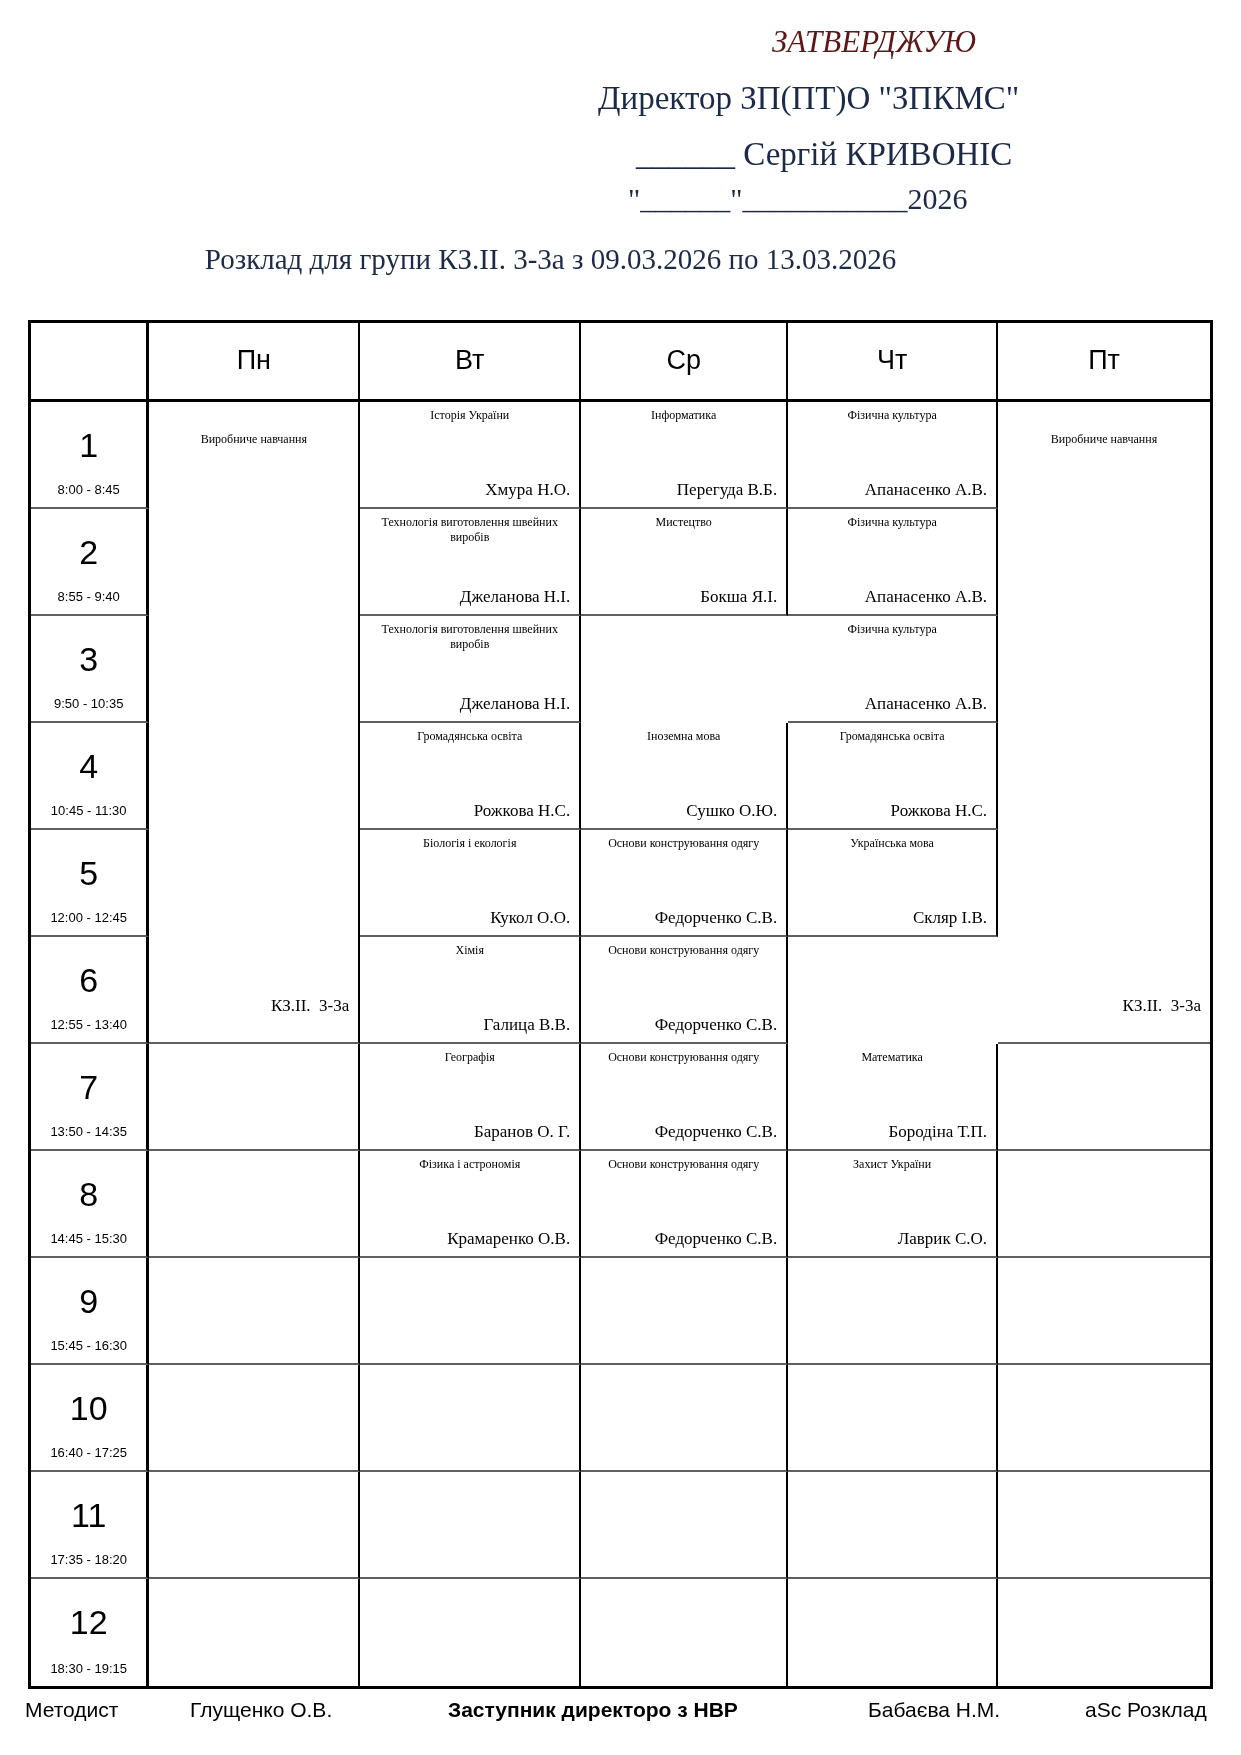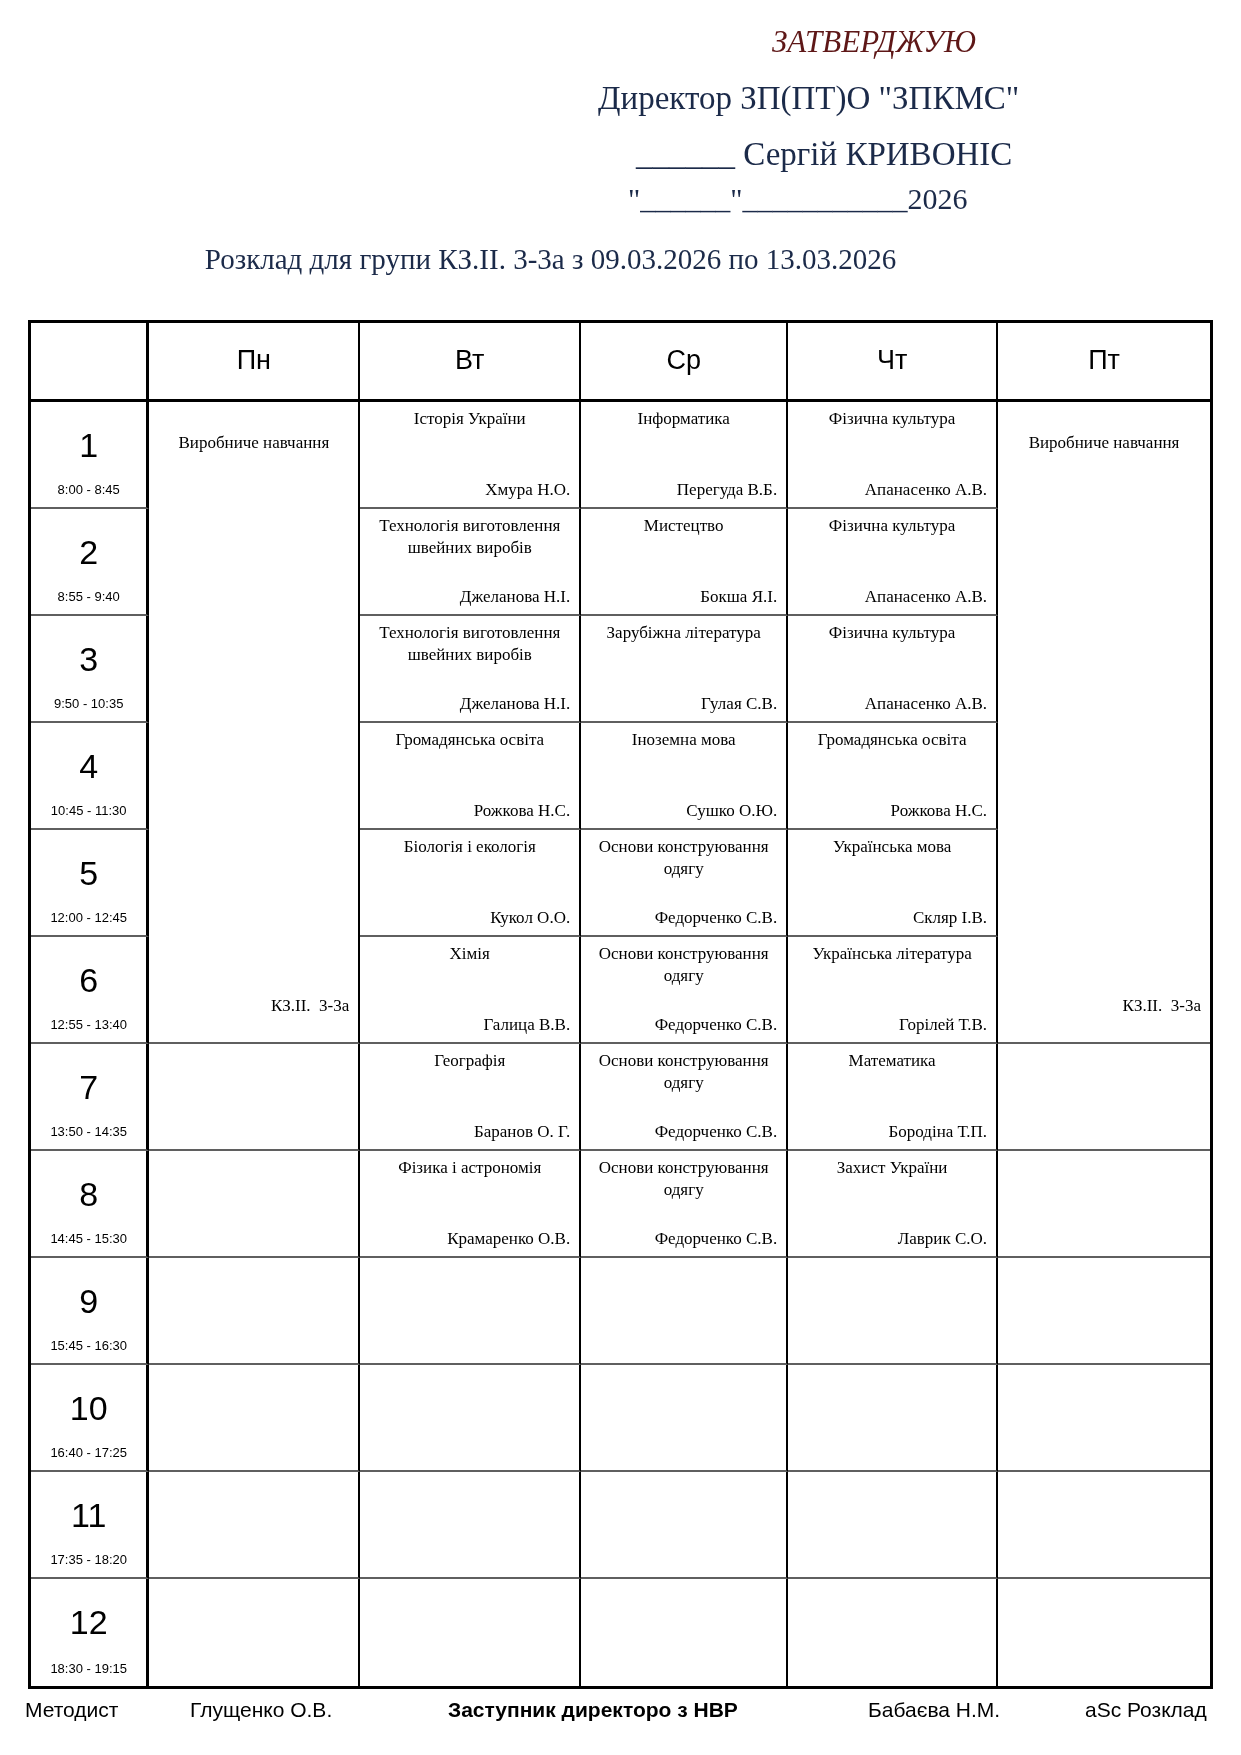--- a/index.html
+++ b/index.html
@@ -27,21 +27,21 @@
   .hdr{border-bottom:3px solid #000;display:flex;align-items:center;justify-content:center;
        font-family:"Liberation Sans",sans-serif;font-size:27px;}
   .tcol{border-right:3px solid #000;}
   .lc{border-right:none;}
   .lr{border-bottom:none;}
   .num{position:absolute;top:26px;left:0;width:100%;text-align:center;
        font-family:"Liberation Sans",sans-serif;font-size:34px;line-height:1;}
   .time{position:absolute;bottom:10px;left:0;width:100%;text-align:center;
         font-family:"Liberation Sans",sans-serif;font-size:13px;}
   .subj{position:absolute;top:6px;left:6px;right:6px;text-align:center;
-        font-size:17px;line-height:1.3;}
+        font-size:12px;line-height:1.3;}
   .m-subj{top:30px;}
   .tch{position:absolute;right:9px;bottom:7px;font-size:17px;white-space:pre;}
   .room{position:absolute;right:9px;bottom:26px;font-size:17px;white-space:pre;}
   
   .foot{position:absolute;top:1698px;font-family:"Liberation Sans",sans-serif;font-size:21px;white-space:pre;}
   .f1{left:25px;} .f2{left:190px;text-align:right;} .f3{left:448px;font-weight:bold;} .f4{left:868px;} .f5{left:1085px;}
 </style>
 </head>
 <body>
 
@@ -160,24 +160,20 @@
   <div class="c lr" style="grid-area:13/3"></div>
 
   <div class="c" style="grid-area:2/4">
       <div class="subj">Інформатика</div>
       <div class="tch">Перегуда В.Б.</div>
     </div>
   <div class="c" style="grid-area:3/4">
       <div class="subj">Мистецтво</div>
       <div class="tch">Бокша Я.І.</div>
     </div>
-  <div class="c" style="grid-area:4/4">
-      <div class="subj">Зарубіжна література</div>
-      <div class="tch">Гулая С.В.</div>
-    </div>
   <div class="c" style="grid-area:5/4">
       <div class="subj">Іноземна мова</div>
       <div class="tch">Сушко О.Ю.</div>
     </div>
   <div class="c" style="grid-area:6/4">
       <div class="subj">Основи конструювання одягу</div>
       <div class="tch">Федорченко С.В.</div>
     </div>
   <div class="c" style="grid-area:7/4">
       <div class="subj">Основи конструювання одягу</div>
@@ -208,24 +204,20 @@
       <div class="subj">Фізична культура</div>
       <div class="tch">Апанасенко А.В.</div>
     </div>
   <div class="c" style="grid-area:5/5">
       <div class="subj">Громадянська освіта</div>
       <div class="tch">Рожкова Н.С.</div>
     </div>
   <div class="c" style="grid-area:6/5">
       <div class="subj">Українська мова</div>
       <div class="tch">Скляр І.В.</div>
-    </div>
-  <div class="c" style="grid-area:7/5">
-      <div class="subj">Українська література</div>
-      <div class="tch">Горілей Т.В.</div>
     </div>
   <div class="c" style="grid-area:8/5">
       <div class="subj">Математика</div>
       <div class="tch">Бородіна Т.П.</div>
     </div>
   <div class="c" style="grid-area:9/5">
       <div class="subj">Захист України</div>
       <div class="tch">Лаврик С.О.</div>
     </div>
   <div class="c" style="grid-area:10/5"></div>

